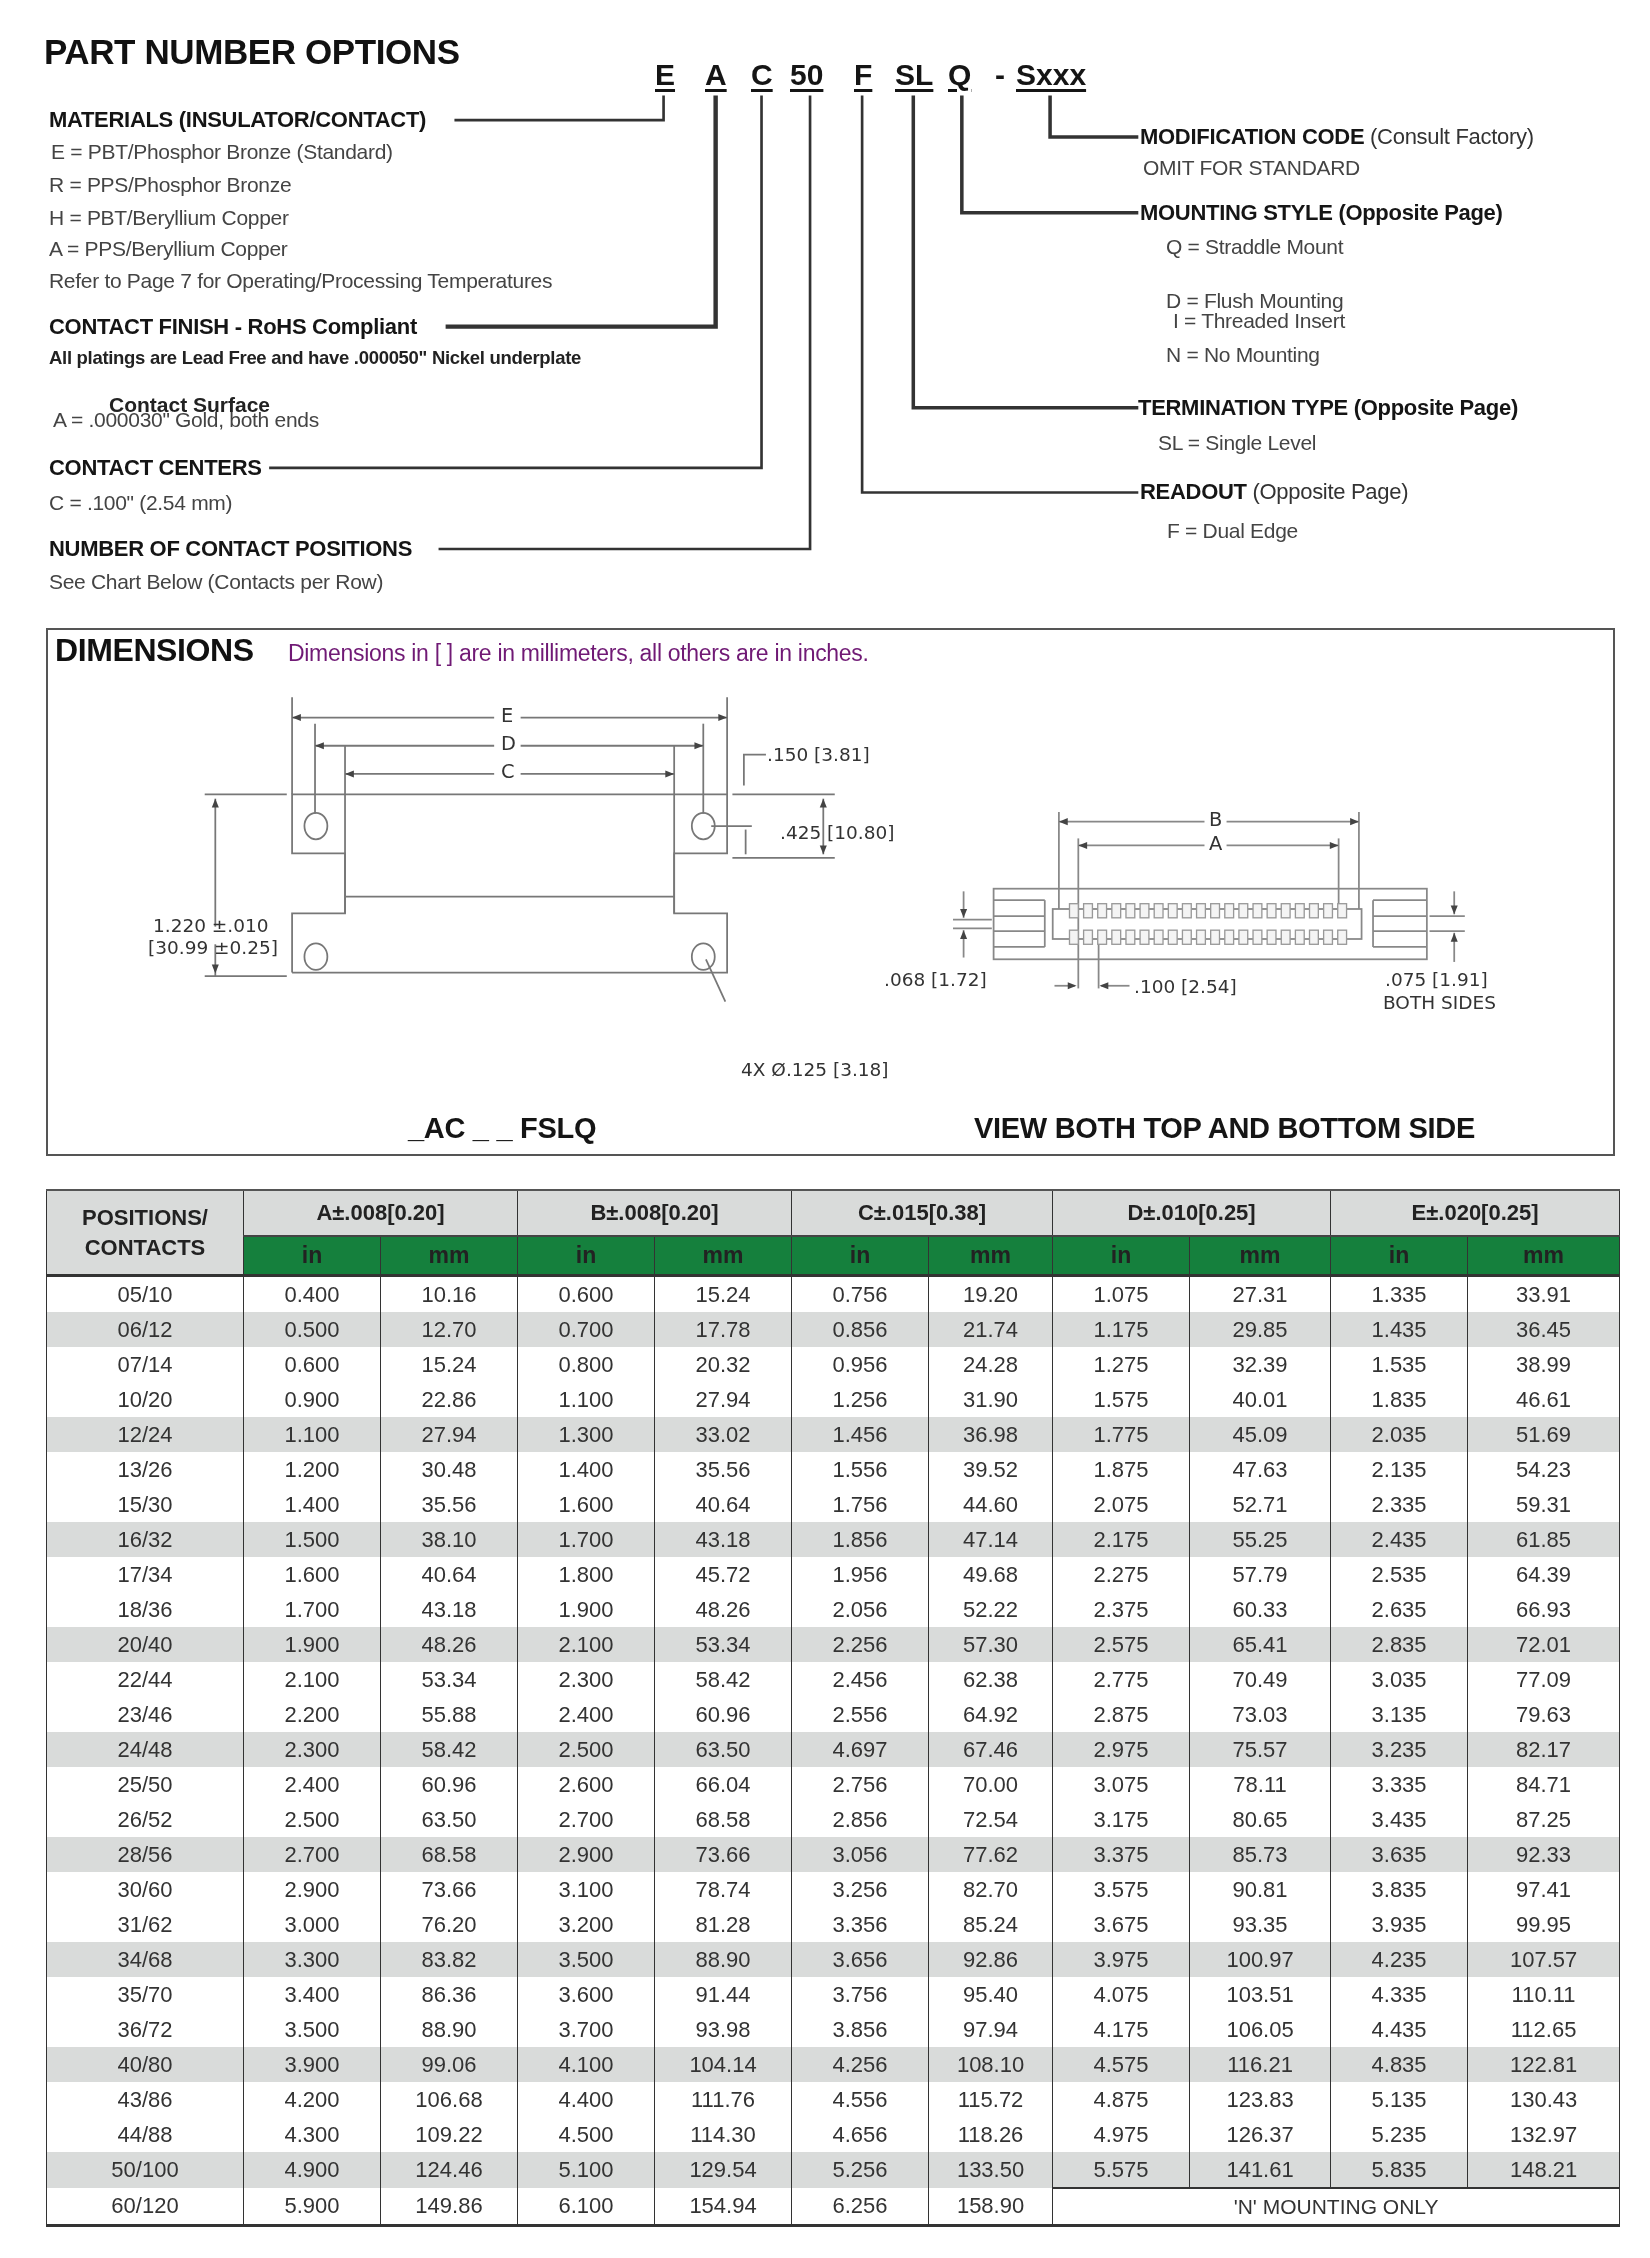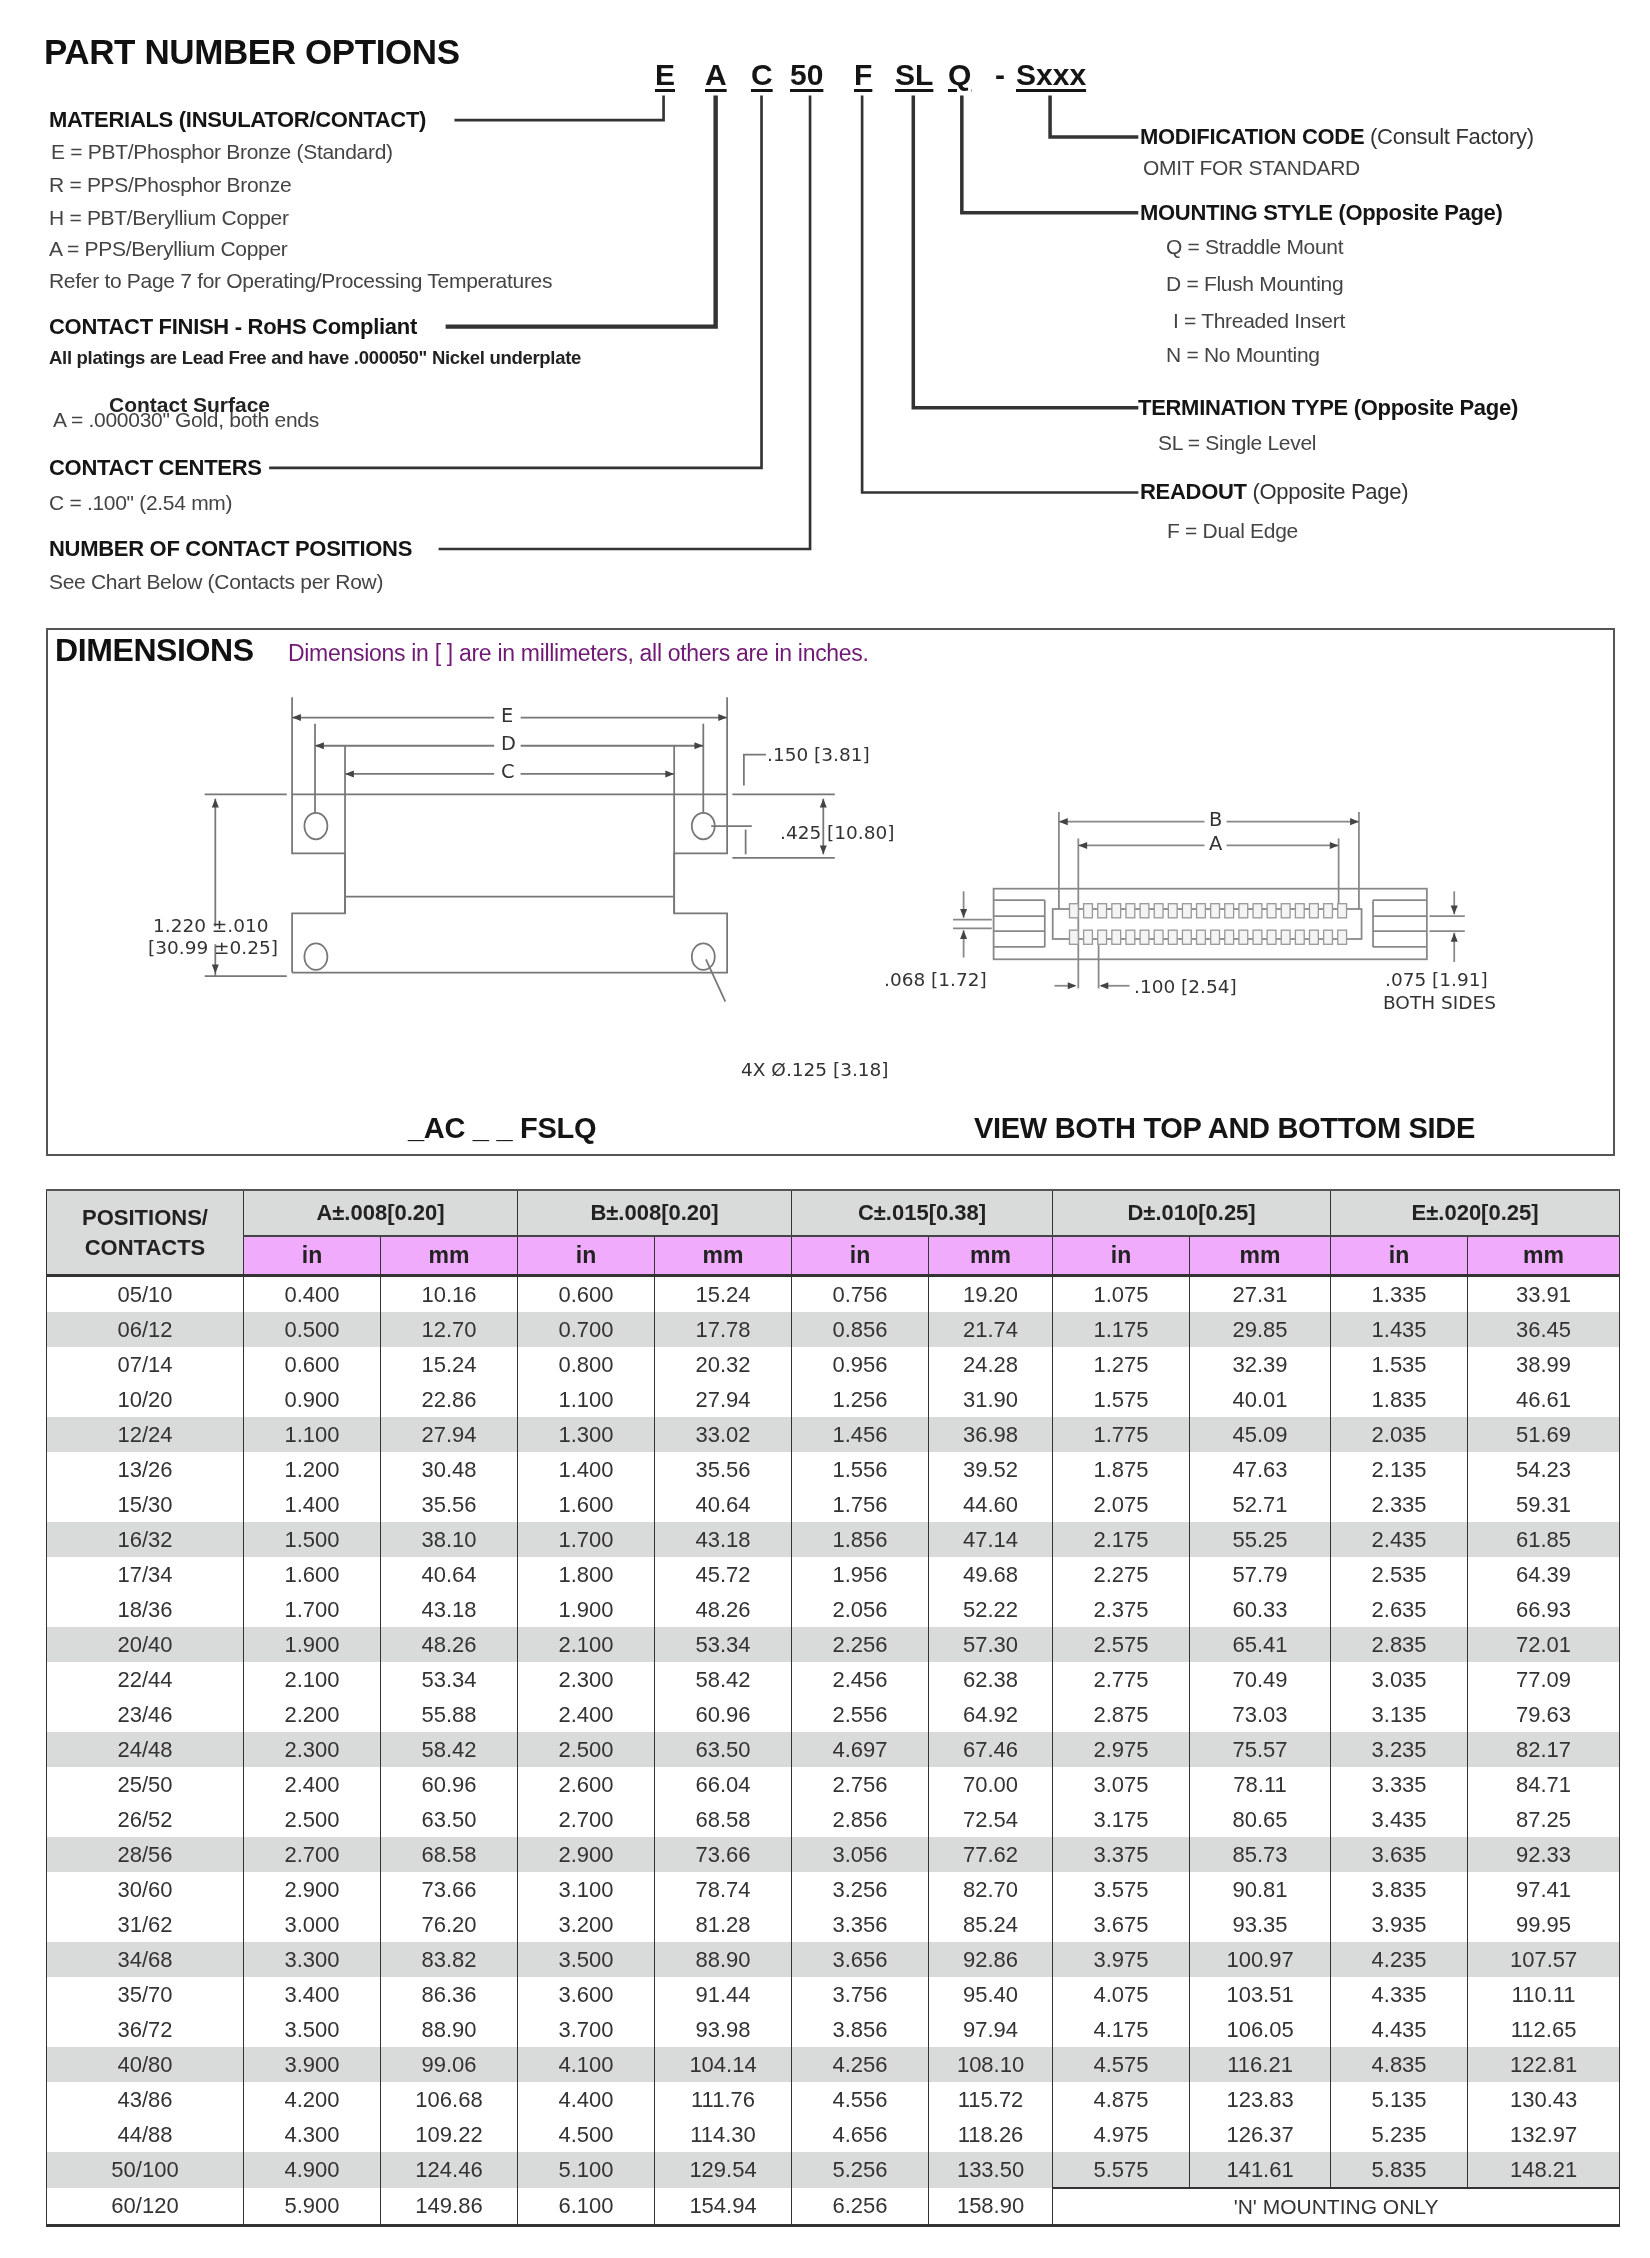--- a/index.html
+++ b/index.html
@@ -21,21 +21,21 @@
   .dim-sub { left: 288px; top: 640px; font-size: 23px; color: #701a75; letter-spacing: -0.3px; }
   .dwg-label { font-size: 18.5px; color: #333; white-space: nowrap; font-family: "DejaVu Sans", sans-serif; }
   .dwg-letter { font-size: 19.4px; color: #333; font-family: "DejaVu Sans", sans-serif; }
   .caption { font-size: 29px; font-weight: bold; color: #151515; white-space: nowrap; letter-spacing: -0.3px; }
 
   
   table.dims { position: absolute; left: 46px; top: 1189px; width: 1570px; border-collapse: collapse;
                font-size: 22px; color: #333; table-layout: fixed; }
   table.dims th, table.dims td { text-align: center; padding: 0; border-left: 1.8px solid #333; border-right: 1.8px solid #333; }
   table.dims thead th { background: #d9dbda; font-weight: bold; color: #222; height: 44px; border-bottom: 2.6px solid #444; border-top: 2.6px solid #555; font-size: 22px; }
-  table.dims thead tr.units th { background: #f0abfc; height: 37px; font-size: 23px; border-top: 1.8px solid #444; border-bottom: 3.5px solid #333; }
+  table.dims thead tr.units th { background: #15803d; height: 37px; font-size: 23px; border-top: 1.8px solid #444; border-bottom: 3.5px solid #333; }
   table.dims thead th.pos { line-height: 30px; margin-left: 25px; }
   table.dims tbody td { height: 35px; }
   table.dims tbody tr.shade td { background: #d9dbda; }
   table.dims tbody tr:last-child td { border-bottom: 3.5px solid #333; }
   table.dims td.nmount { border-top: 2.6px solid #333; font-size: 21px; }
 </style>
 </head>
 <body>
 
 <div class="abs title">PART NUMBER OPTIONS</div>
@@ -92,21 +92,21 @@
 <div class="abs opt" style="left:49px;top:570px">See Chart Below (Contacts per Row)</div>
 
 <div class="abs sec-h" style="left:1140px;top:124px">
   <span>MODIFICATION CODE</span>
   <span class="light">(Consult Factory)</span>
 </div>
 <div class="abs opt" style="left:1143px;top:156px">OMIT FOR STANDARD</div>
 
 <div class="abs sec-h" style="left:1140px;top:200px">MOUNTING STYLE (Opposite Page)</div>
 <div class="abs opt" style="left:1166px;top:235px">Q = Straddle Mount</div>
-<div class="abs opt" style="left:1166px;top:272px">D = Flush Mounting</div>
+<div class="abs opt" style="left:1166px;top:289px">D = Flush Mounting</div>
 <div class="abs opt" style="left:1173px;top:309px">I = Threaded Insert</div>
 <div class="abs opt" style="left:1166px;top:343px">N = No Mounting</div>
 
 <div class="abs sec-h" style="left:1138px;top:395px">TERMINATION TYPE (Opposite Page)</div>
 <div class="abs opt" style="left:1158px;top:431px">SL = Single Level</div>
 
 <div class="abs sec-h" style="left:1140px;top:479px">
   <span>READOUT</span>
   <span class="light">(Opposite Page)</span>
 </div>

